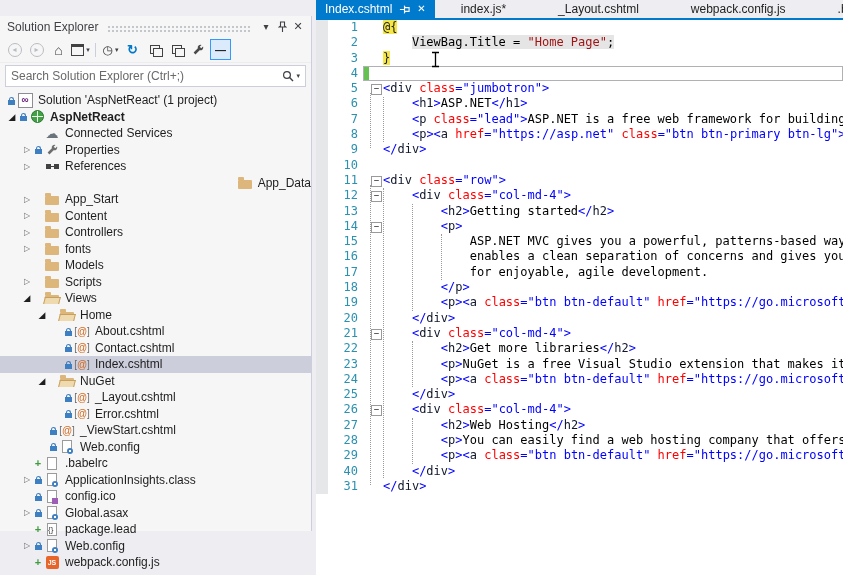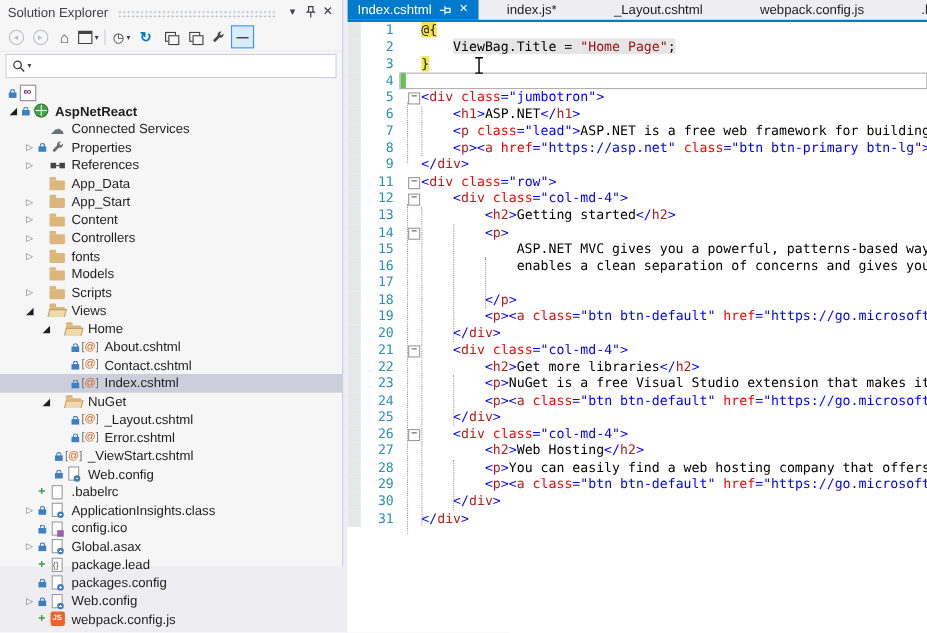--- a/index.html
+++ b/index.html
@@ -1,20 +1,20 @@
 <!DOCTYPE html>
 <html><head>
 <meta charset="utf-8">
 <style>
   html,body{margin:0;padding:0}
   body{width:843px;height:575px;position:relative;overflow:hidden;background:#EEEEF2;
        font-family:"Liberation Sans",sans-serif;-webkit-font-smoothing:antialiased}
 
   
-  #se{position:absolute;left:0;top:0;width:311px;height:515px;background:#F6F6F6;border-right:1px solid #CCCEDB}
+  #se{position:absolute;left:0;top:16px;width:311px;height:515px;background:#F6F6F6;border-right:1px solid #CCCEDB}
   .se-head{height:21px;display:flex;align-items:center;padding:0 5px 0 7px;color:#3F3F46;font-size:12px}
   .se-grip{flex:1;height:7px;margin:3px 7px 0 9px;
            background-image:radial-gradient(#C2C7CC 0.9px,transparent 1px);background-size:4px 4px}
   .hic{width:16px;height:15px;display:flex;align-items:center;justify-content:center;color:#3F3F46;font-size:10px}
   .se-toolbar{height:25px;display:flex;align-items:center;padding:0 4px;gap:1px;border-bottom:1px solid #EDEDF0}
   .tbtn{min-width:19px;height:19px;display:flex;align-items:center;justify-content:center;color:#424242;border:1px solid transparent}
   .tbtn.toggled{background:#DCEBFC;border:1px solid #3399FF}
   .tsep{width:1px;height:14px;background:#CCCEDB;margin:0 3px}
   .circ{width:12px;height:12px;border:1px solid #B9BDC2;border-radius:50%;color:#B9BDC2;font-size:8px;line-height:11px;display:inline-block;text-align:center}
   .dd{font-size:7px;color:#3F3F46;margin-left:2px}
@@ -75,21 +75,21 @@
         font-family:"DejaVu Sans Mono","Liberation Mono",monospace;font-size:12px}
   .crow{display:flex;height:15.3px;line-height:15.3px;white-space:pre}
   .ind{width:12px;background:#E6E7E8;flex:none}
   .lnum{width:30px;flex:none;text-align:right;color:#2B91AF;padding-right:6px}
   .chb{width:5px;flex:none}
   .chb.green{background:#65C252}
   .fold{width:14px;flex:none;position:relative}
   .fbox{position:absolute;left:2px;top:3px;width:9px;height:9px;border:1px solid #9A9A9A;background:#fff;
         font-size:9px;line-height:7px;text-align:center;color:#1E1E1E;z-index:2}
   .ctext{flex:1}
-  .tk.p{color:#000}.tk.d{color:#0000FF}.tk.g{color:#b91c1c}.tk.a{color:#FF0000}.tk.v{color:#0000FF}
+  .tk.p{color:#000}.tk.d{color:#0000FF}.tk.g{color:#0f172a}.tk.a{color:#FF0000}.tk.v{color:#0000FF}
   .tk.r{color:#000;background:#E5E5E5}.tk.rs{color:#A31515;background:#E5E5E5}
   .tk.y{color:#1E1E1E;background:#F4E649}
   .guide{position:absolute;width:0;border-left:1px dotted #9A9A9A;pointer-events:none;z-index:1}
   #curline{position:absolute;left:47px;right:0;height:15.3px;border:1px solid #B0B0B5;box-sizing:border-box;pointer-events:none}
 </style>
 </head>
 <body>
 
 <div id="se">
   <div class="se-head">
@@ -136,35 +136,37 @@
         <svg width="13" height="13" viewBox="0 0 16 16">
           <path d="M13.6 4.3 11.4 6.5 9.5 4.6l2.2-2.2a3.4 3.4 0 0 0-4.5 4.2L2 11.8 4.2 14l5.2-5.2a3.4 3.4 0 0 0 4.2-4.5z" fill="#4A4A4A"></path>
         </svg>
       </span>
       <span class="tbtn toggled">
         <span class="dashic">—</span>
       </span>
     </div>
 
   <div class="se-search">
+    <span class="ph">Search Solution Explorer (Ctrl+;)</span>
     <svg width="12" height="12" viewBox="0 0 12 12">
       <circle cx="5" cy="5" r="3.4" fill="none" stroke="#3F3F46" stroke-width="1.2"></circle>
       <path d="M7.6 7.6 L11 11" stroke="#3F3F46" stroke-width="1.4"></path>
     </svg>
     <span class="dd">▾</span>
   </div>
 
   <div id="tree">
       <div class="trow" style="padding-left: 6px;">
         <span class="badge">
           <span class="bdg-lock"></span>
         </span>
         <span class="iconc">
           <span class="ic ic-sol">∞</span>
         </span>
+        <span class="tlabel">Solution 'AspNetReact' (1 project)</span>
       </div>
       <div class="trow bold" style="padding-left: 6px;">
         <span class="arrow exp">◢</span>
         <span class="badge">
           <span class="bdg-lock"></span>
         </span>
         <span class="iconc">
           <span class="ic ic-globe"></span>
         </span>
         <span class="tlabel">AspNetReact</span>
@@ -190,21 +192,21 @@
         <span class="tlabel">Properties</span>
       </div>
       <div class="trow" style="padding-left: 21px;">
         <span class="arrow">▷</span>
         <span class="badge"></span>
         <span class="iconc">
           <span class="ic ic-refs"></span>
         </span>
         <span class="tlabel">References</span>
       </div>
-      <div class="trow" style="padding-left: 21px;">
+      <div class="trow" style="padding-left: 21px; justify-content: flex-end;">
         <span class="arrow"></span>
         <span class="badge"></span>
         <span class="iconc">
           <span class="ic ic-folder"></span>
         </span>
         <span class="tlabel">App_Data</span>
       </div>
       <div class="trow" style="padding-left: 21px;">
         <span class="arrow">▷</span>
         <span class="badge"></span>
@@ -389,30 +391,20 @@
       </div>
       <div class="trow" style="padding-left: 21px;">
         <span class="arrow"></span>
         <span class="badge">
           <span class="bdg-plus">+</span>
         </span>
         <span class="iconc">
           <span class="ic ic-page json"></span>
         </span>
         <span class="tlabel">package.lead</span>
-      </div>
-      <div class="trow" style="padding-left: 21px;">
-        <span class="arrow"></span>
-        <span class="badge">
-          <span class="bdg-lock"></span>
-        </span>
-        <span class="iconc">
-          <span class="ic ic-page cfg"></span>
-        </span>
-        <span class="tlabel">packages.config</span>
       </div>
       <div class="trow" style="padding-left: 21px;">
         <span class="arrow">▷</span>
         <span class="badge">
           <span class="bdg-lock"></span>
         </span>
         <span class="iconc">
           <span class="ic ic-page cfg"></span>
         </span>
         <span class="tlabel">Web.config</span>
@@ -468,35 +460,36 @@
     </svg>
   <div class="crow"><span class="ind"></span><span class="lnum">1</span><span class="chb"></span><span class="fold"></span><span class="ctext"><span class="tk y">@{</span></span></div>
       <div class="crow"><span class="ind"></span><span class="lnum">2</span><span class="chb"></span><span class="fold"></span><span class="ctext"><span class="tk p">    </span><span class="tk r">ViewBag.Title = </span><span class="tk rs">"Home Page"</span><span class="tk r">;</span></span></div>
       <div class="crow"><span class="ind"></span><span class="lnum">3</span><span class="chb"></span><span class="fold"></span><span class="ctext"><span class="tk y">}</span></span></div>
       <div class="crow"><span class="ind"></span><span class="lnum">4</span><span class="chb green"></span><span class="fold"></span><span class="ctext"></span></div>
       <div class="crow"><span class="ind"></span><span class="lnum">5</span><span class="chb"></span><span class="fold"><span class="fbox">−</span></span><span class="ctext"><span class="tk d">&lt;</span><span class="tk g">div</span><span class="tk p"> </span><span class="tk a">class</span><span class="tk d">=</span><span class="tk v">"jumbotron"</span><span class="tk d">&gt;</span></span></div>
       <div class="crow"><span class="ind"></span><span class="lnum">6</span><span class="chb"></span><span class="fold"></span><span class="ctext"><span class="tk p">    </span><span class="tk d">&lt;</span><span class="tk g">h1</span><span class="tk d">&gt;</span><span class="tk p">ASP.NET</span><span class="tk d">&lt;/</span><span class="tk g">h1</span><span class="tk d">&gt;</span></span></div>
       <div class="crow"><span class="ind"></span><span class="lnum">7</span><span class="chb"></span><span class="fold"></span><span class="ctext"><span class="tk p">    </span><span class="tk d">&lt;</span><span class="tk g">p</span><span class="tk p"> </span><span class="tk a">class</span><span class="tk d">=</span><span class="tk v">"lead"</span><span class="tk d">&gt;</span><span class="tk p">ASP.NET is a free web framework for building gre</span></span></div>
       <div class="crow"><span class="ind"></span><span class="lnum">8</span><span class="chb"></span><span class="fold"></span><span class="ctext"><span class="tk p">    </span><span class="tk d">&lt;</span><span class="tk g">p</span><span class="tk d">&gt;&lt;</span><span class="tk g">a</span><span class="tk p"> </span><span class="tk a">href</span><span class="tk d">=</span><span class="tk v">"https://asp.net"</span><span class="tk p"> </span><span class="tk a">class</span><span class="tk d">=</span><span class="tk v">"btn btn-primary btn-lg"</span><span class="tk d">&gt;</span></span></div>
       <div class="crow"><span class="ind"></span><span class="lnum">9</span><span class="chb"></span><span class="fold"></span><span class="ctext"><span class="tk d">&lt;/</span><span class="tk g">div</span><span class="tk d">&gt;</span></span></div>
+      <div class="crow"><span class="ind"></span><span class="lnum">10</span><span class="chb"></span><span class="fold"></span><span class="ctext"></span></div>
       <div class="crow"><span class="ind"></span><span class="lnum">11</span><span class="chb"></span><span class="fold"><span class="fbox">−</span></span><span class="ctext"><span class="tk d">&lt;</span><span class="tk g">div</span><span class="tk p"> </span><span class="tk a">class</span><span class="tk d">=</span><span class="tk v">"row"</span><span class="tk d">&gt;</span></span></div>
       <div class="crow"><span class="ind"></span><span class="lnum">12</span><span class="chb"></span><span class="fold"><span class="fbox">−</span></span><span class="ctext"><span class="tk p">    </span><span class="tk d">&lt;</span><span class="tk g">div</span><span class="tk p"> </span><span class="tk a">class</span><span class="tk d">=</span><span class="tk v">"col-md-4"</span><span class="tk d">&gt;</span></span></div>
       <div class="crow"><span class="ind"></span><span class="lnum">13</span><span class="chb"></span><span class="fold"></span><span class="ctext"><span class="tk p">        </span><span class="tk d">&lt;</span><span class="tk g">h2</span><span class="tk d">&gt;</span><span class="tk p">Getting started</span><span class="tk d">&lt;/</span><span class="tk g">h2</span><span class="tk d">&gt;</span></span></div>
       <div class="crow"><span class="ind"></span><span class="lnum">14</span><span class="chb"></span><span class="fold"><span class="fbox">−</span></span><span class="ctext"><span class="tk p">        </span><span class="tk d">&lt;</span><span class="tk g">p</span><span class="tk d">&gt;</span></span></div>
       <div class="crow"><span class="ind"></span><span class="lnum">15</span><span class="chb"></span><span class="fold"></span><span class="ctext"><span class="tk p">            ASP.NET MVC gives you a powerful, patterns-based way to </span></span></div>
       <div class="crow"><span class="ind"></span><span class="lnum">16</span><span class="chb"></span><span class="fold"></span><span class="ctext"><span class="tk p">            enables a clean separation of concerns and gives you ful</span></span></div>
-      <div class="crow"><span class="ind"></span><span class="lnum">17</span><span class="chb"></span><span class="fold"></span></div>
+      <div class="crow"><span class="ind"></span><span class="lnum">17</span><span class="chb"></span><span class="fold"></span><span class="ctext"><span class="tk p">            for enjoyable, agile development.</span></span></div>
       <div class="crow"><span class="ind"></span><span class="lnum">18</span><span class="chb"></span><span class="fold"></span><span class="ctext"><span class="tk p">        </span><span class="tk d">&lt;/</span><span class="tk g">p</span><span class="tk d">&gt;</span></span></div>
       <div class="crow"><span class="ind"></span><span class="lnum">19</span><span class="chb"></span><span class="fold"></span><span class="ctext"><span class="tk p">        </span><span class="tk d">&lt;</span><span class="tk g">p</span><span class="tk d">&gt;&lt;</span><span class="tk g">a</span><span class="tk p"> </span><span class="tk a">class</span><span class="tk d">=</span><span class="tk v">"btn btn-default"</span><span class="tk p"> </span><span class="tk a">href</span><span class="tk d">=</span><span class="tk v">"https://go.microsoft.com</span></span></div>
       <div class="crow"><span class="ind"></span><span class="lnum">20</span><span class="chb"></span><span class="fold"></span><span class="ctext"><span class="tk p">    </span><span class="tk d">&lt;/</span><span class="tk g">div</span><span class="tk d">&gt;</span></span></div>
       <div class="crow"><span class="ind"></span><span class="lnum">21</span><span class="chb"></span><span class="fold"><span class="fbox">−</span></span><span class="ctext"><span class="tk p">    </span><span class="tk d">&lt;</span><span class="tk g">div</span><span class="tk p"> </span><span class="tk a">class</span><span class="tk d">=</span><span class="tk v">"col-md-4"</span><span class="tk d">&gt;</span></span></div>
       <div class="crow"><span class="ind"></span><span class="lnum">22</span><span class="chb"></span><span class="fold"></span><span class="ctext"><span class="tk p">        </span><span class="tk d">&lt;</span><span class="tk g">h2</span><span class="tk d">&gt;</span><span class="tk p">Get more libraries</span><span class="tk d">&lt;/</span><span class="tk g">h2</span><span class="tk d">&gt;</span></span></div>
       <div class="crow"><span class="ind"></span><span class="lnum">23</span><span class="chb"></span><span class="fold"></span><span class="ctext"><span class="tk p">        </span><span class="tk d">&lt;</span><span class="tk g">p</span><span class="tk d">&gt;</span><span class="tk p">NuGet is a free Visual Studio extension that makes it eas</span></span></div>
       <div class="crow"><span class="ind"></span><span class="lnum">24</span><span class="chb"></span><span class="fold"></span><span class="ctext"><span class="tk p">        </span><span class="tk d">&lt;</span><span class="tk g">p</span><span class="tk d">&gt;&lt;</span><span class="tk g">a</span><span class="tk p"> </span><span class="tk a">class</span><span class="tk d">=</span><span class="tk v">"btn btn-default"</span><span class="tk p"> </span><span class="tk a">href</span><span class="tk d">=</span><span class="tk v">"https://go.microsoft.com</span></span></div>
       <div class="crow"><span class="ind"></span><span class="lnum">25</span><span class="chb"></span><span class="fold"></span><span class="ctext"><span class="tk p">    </span><span class="tk d">&lt;/</span><span class="tk g">div</span><span class="tk d">&gt;</span></span></div>
       <div class="crow"><span class="ind"></span><span class="lnum">26</span><span class="chb"></span><span class="fold"><span class="fbox">−</span></span><span class="ctext"><span class="tk p">    </span><span class="tk d">&lt;</span><span class="tk g">div</span><span class="tk p"> </span><span class="tk a">class</span><span class="tk d">=</span><span class="tk v">"col-md-4"</span><span class="tk d">&gt;</span></span></div>
       <div class="crow"><span class="ind"></span><span class="lnum">27</span><span class="chb"></span><span class="fold"></span><span class="ctext"><span class="tk p">        </span><span class="tk d">&lt;</span><span class="tk g">h2</span><span class="tk d">&gt;</span><span class="tk p">Web Hosting</span><span class="tk d">&lt;/</span><span class="tk g">h2</span><span class="tk d">&gt;</span></span></div>
       <div class="crow"><span class="ind"></span><span class="lnum">28</span><span class="chb"></span><span class="fold"></span><span class="ctext"><span class="tk p">        </span><span class="tk d">&lt;</span><span class="tk g">p</span><span class="tk d">&gt;</span><span class="tk p">You can easily find a web hosting company that offers the</span></span></div>
       <div class="crow"><span class="ind"></span><span class="lnum">29</span><span class="chb"></span><span class="fold"></span><span class="ctext"><span class="tk p">        </span><span class="tk d">&lt;</span><span class="tk g">p</span><span class="tk d">&gt;&lt;</span><span class="tk g">a</span><span class="tk p"> </span><span class="tk a">class</span><span class="tk d">=</span><span class="tk v">"btn btn-default"</span><span class="tk p"> </span><span class="tk a">href</span><span class="tk d">=</span><span class="tk v">"https://go.microsoft.com</span></span></div>
-      <div class="crow"><span class="ind"></span><span class="lnum">30</span><span class="chb"></span><span class="fold"></span><span class="ctext"><span class="tk p">    </span><span class="tk d">&lt;/</span><span class="tk g">div</span><span class="tk d">&gt;</span></span></div>
+      <div class="crow"><span class="ind"></span><span class="lnum">40</span><span class="chb"></span><span class="fold"></span><span class="ctext"><span class="tk p">    </span><span class="tk d">&lt;/</span><span class="tk g">div</span><span class="tk d">&gt;</span></span></div>
       <div class="crow"><span class="ind"></span><span class="lnum">31</span><span class="chb"></span><span class="fold"></span><span class="ctext"><span class="tk d">&lt;/</span><span class="tk g">div</span><span class="tk d">&gt;</span></span></div>
     </div>
 </div>
 
 </body></html>

